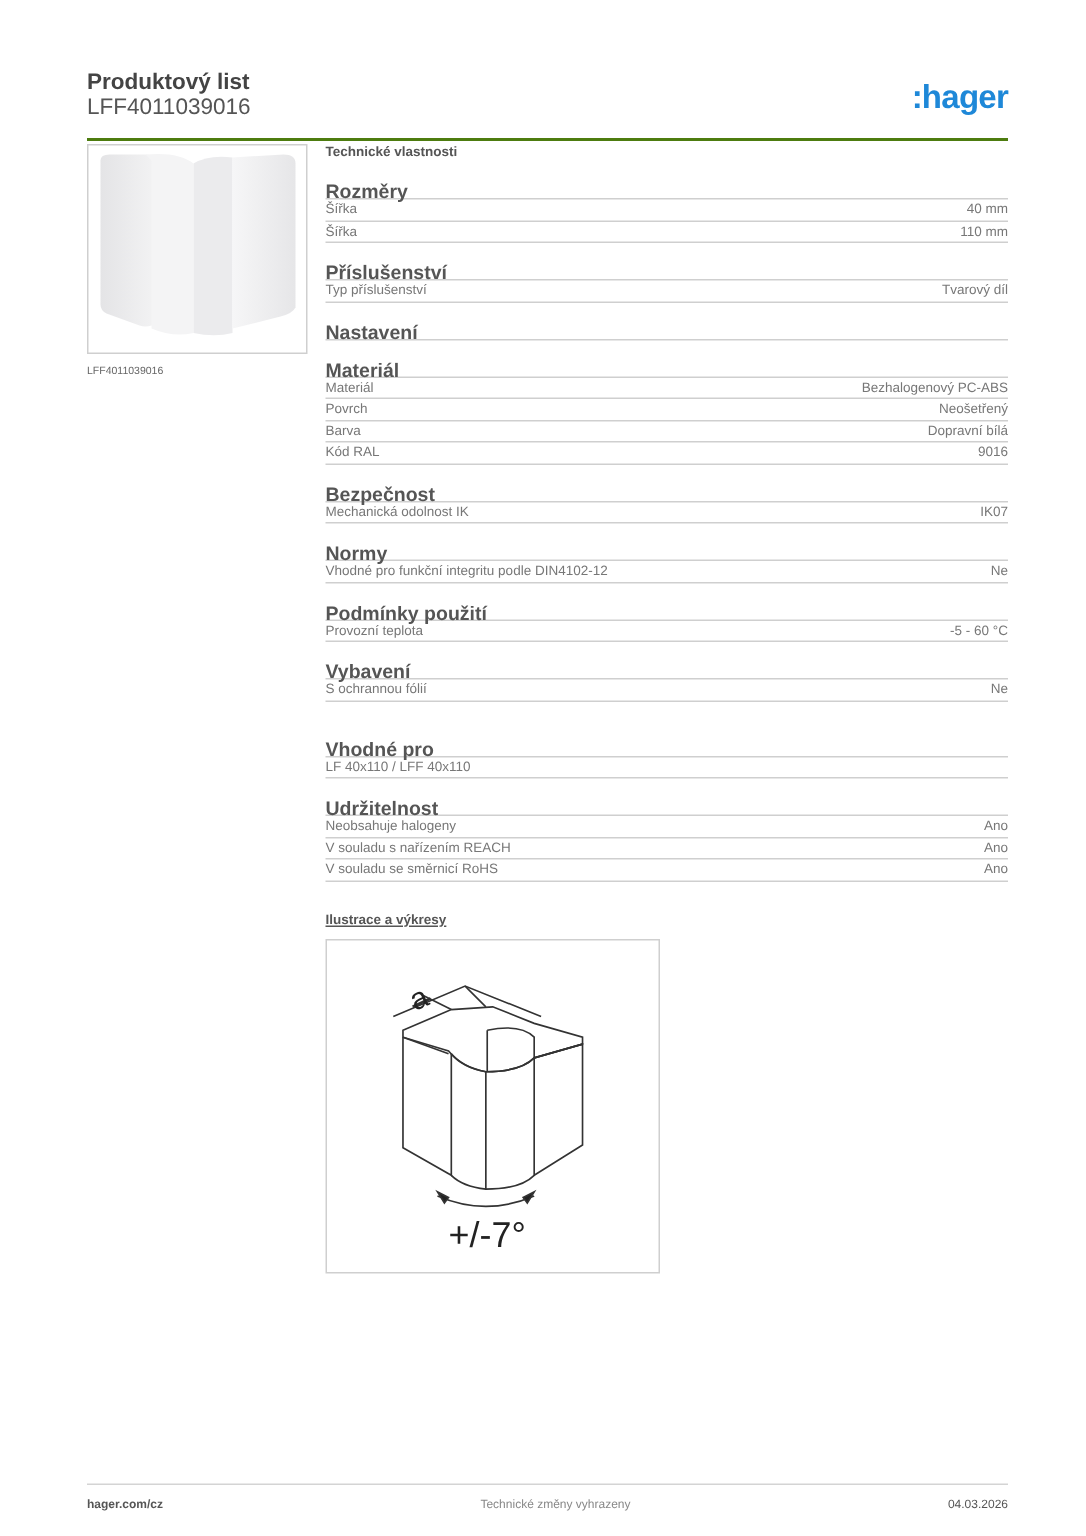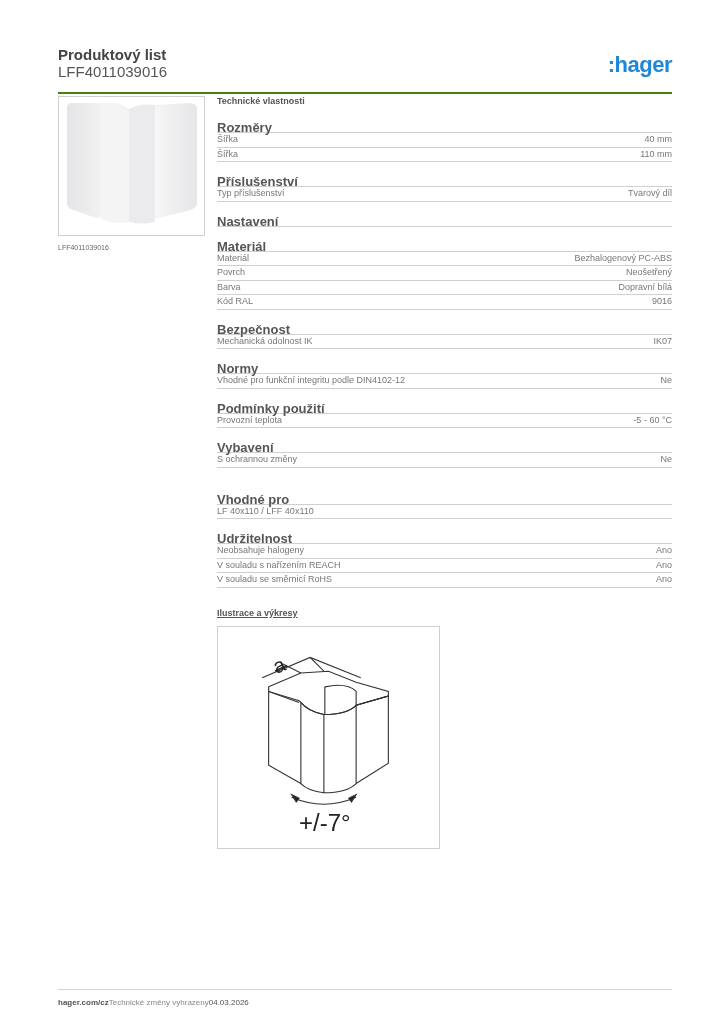--- a/index.html
+++ b/index.html
@@ -17,21 +17,21 @@
     .specs { position: absolute; left: 217px; top: 96px; width: 455px; }
     .section-heading { font-size: 9px; font-weight: bold; color: #555; height: 12px; }
     .group { margin-top: 14px; }
     .group-title { font-size: 13px; font-weight: bold; color: #555; height: 11px; line-height: 11px; border-bottom: 1.5px solid #cfcfcf; }
     .row { display: flex; justify-content: space-between; font-size: 9px; color: #777; height: 14.5px; line-height: 13px; border-bottom: 1.5px solid #cfcfcf; }
     .row .v { text-align: right; }
 
     .illus-title { font-size: 9px; font-weight: bold; color: #555; margin-top: 20px; text-decoration: underline; }
     .illus-box { margin-top: 8px; width: 223px; height: 223px; border: 1px solid #cfcfcf; }
 
-    .footer { position: absolute; left: 58px; top: 989px; width: 614px; border-top: 1.5px solid #d4d4d4; padding-top: 8px; display: flex; justify-content: flex-start; font-size: 8px; }
+    .footer { position: absolute; left: 58px; top: 989px; width: 614px; border-top: 1.5px solid #d4d4d4; padding-top: 8px; display: flex; justify-content: space-between; font-size: 8px; }
     .footer .l { font-weight: bold; color: #555; }
     .footer .c { color: #888; }
     .footer .r { font-weight: normal; color: #555; }
   </style>
 </head>
 <body>
 
 <div class="header">
   <div class="title">Produktový list</div>
   <div class="subtitle">LFF4011039016</div>
@@ -125,21 +125,21 @@
     <div class="group-title">Podmínky použití</div>
     <div class="row">
         <span>Provozní teplota</span>
         <span class="v">-5 - 60 °C</span>
       </div>
   </div>
 
   <div class="group">
     <div class="group-title">Vybavení</div>
     <div class="row">
-        <span>S ochrannou změny</span>
+        <span>S ochrannou fólií</span>
         <span class="v">Ne</span>
       </div>
   </div>
 
   <div class="group" style="margin-top:26px">
     <div class="group-title">Vhodné pro</div>
     <div class="row">
         <span>LF 40x110 / LFF 40x110</span>
         <span class="v"></span>
       </div>

